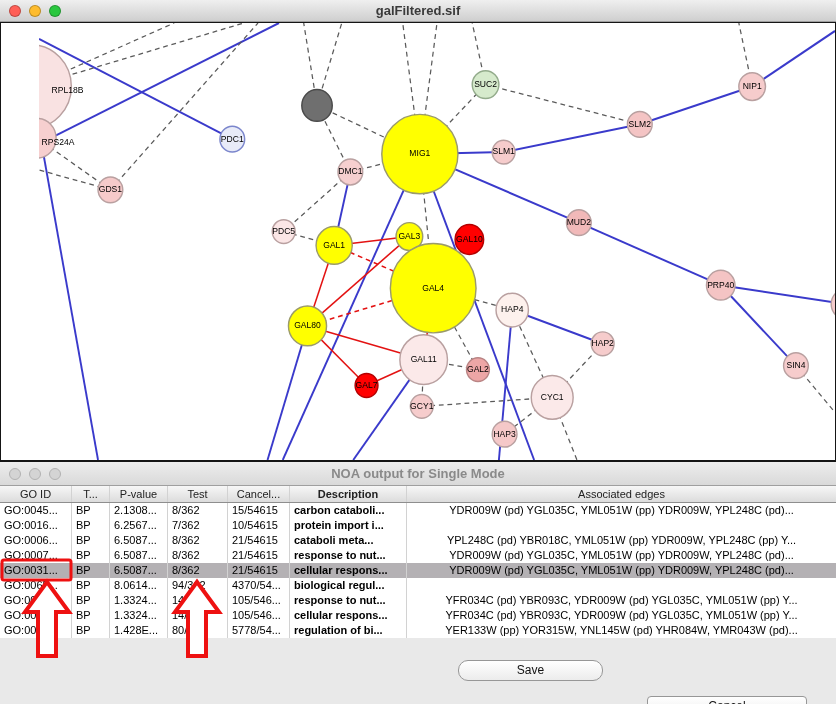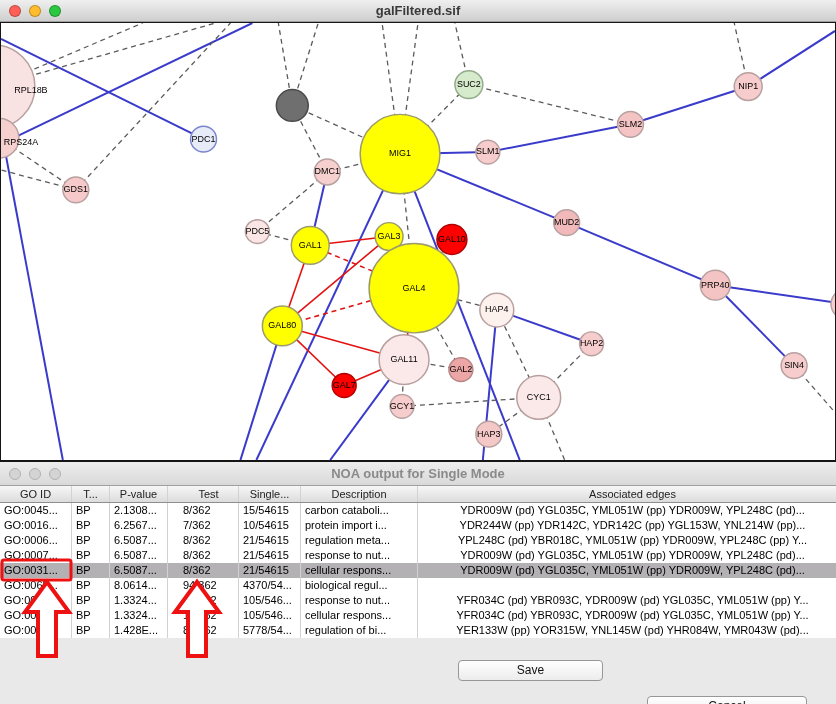--- a/index.html
+++ b/index.html
@@ -12,50 +12,50 @@
   .titlebar.bottom{height:23px;background:linear-gradient(#ededed,#d9d9d9);}
   .titlebar .title{font-size:13px;font-weight:bold;color:#3a3a3a;}
   .titlebar.bottom .title{color:#8a8a8a;}
   .lights{position:absolute;left:9px;top:0;height:100%;display:flex;align-items:center;gap:8px;}
   .light{width:12px;height:12px;border-radius:50%;box-sizing:border-box;border:1px solid rgba(0,0,0,.25);}
   .light.red{background:#ff5f57;}.light.yellow{background:#febc2e;}.light.green{background:#2ac73f;}
   .light.gray{background:#d4d4d4;border-color:#b2b2b2;}
 
   
   .canvas{width:836px;height:440px;box-sizing:border-box;background:#ffffff;
-    border:1px solid #151515;border-bottom:2px solid #151515;}
+    border:1px solid #151515;border-bottom:2px solid #151515;padding-left:38px;}
   .canvas svg{display:block;width:100%;height:100%;}
   .e-blue{stroke:#3a3acb;stroke-width:2;}
   .e-dash{stroke:#5a5a5a;stroke-width:1.3;stroke-dasharray:5 4;}
   .e-red{stroke:#e31212;stroke-width:1.6;}
   .e-reddash{stroke:#e31212;stroke-width:1.6;stroke-dasharray:5 4;}
   .node-label{font-family:"Liberation Sans",sans-serif;font-size:9px;fill:#000;
     text-anchor:middle;dominant-baseline:middle;}
 
   
   .thead{display:flex;height:16px;background:linear-gradient(#f7f7f7,#dcdcdc);
     border-bottom:1px solid #8e8e8e;}
   .thead .cell{text-align:center;color:#222;line-height:16px;}
   .trow{display:flex;height:15px;background:#fff;}
   .trow.selected{background:#b4b1b4;}
   .cell{box-sizing:border-box;padding:0 4px;overflow:hidden;white-space:nowrap;
     font-size:11px;line-height:15px;border-right:1px solid #d2d2d2;flex:none;}
   .cell:nth-child(1){width:72px;}
   .cell:nth-child(2){width:38px;}
   .cell:nth-child(3){width:58px;}
-  .cell:nth-child(4){width:60px;margin-left:11px;}
+  .cell:nth-child(4){width:60px;}
   .cell:nth-child(5){width:62px;}
-  .cell:nth-child(6){width:117px;}
+  .cell:nth-child(6){width:117px;font-weight:bold;}
   .cell:nth-child(7){width:429px;border-right:none;text-align:center;}
 
   
   .btn{position:absolute;height:21px;box-sizing:border-box;text-align:center;
     background:linear-gradient(#ffffff,#ececec);border:1px solid #979797;border-radius:4px;
     font-size:12px;line-height:19px;color:#111;}
-  .btn.save{left:458px;top:660px;width:145px;}
+  .btn.save{left:458px;top:660px;width:145px;border-radius:10px;}
   .btn.cancel{left:647px;top:696px;width:160px;}
 
   
   .annotations{position:absolute;left:0;top:0;width:836px;height:704px;
     pointer-events:none;z-index:99;}
 </style>
 </head>
 <body>
 
 <div>
@@ -196,50 +196,49 @@
       <span class="light gray"></span>
     </div>
     <span class="title">NOA output for Single Mode</span>
   </div>
   <div id="table">
     <div class="thead" id="thead">
         <div class="cell">GO ID</div>
         <div class="cell">T...</div>
         <div class="cell">P-value</div>
         <div class="cell">Test</div>
-        <div class="cell">Single...</div>
+        <div class="cell">Cancel...</div>
         <div class="cell">Description</div>
         <div class="cell">Associated edges</div>
       </div>
     <div id="tbody">
         <div class="trow">
           <div class="cell">GO:0045...</div>
           <div class="cell">BP</div>
           <div class="cell">2.1308...</div>
           <div class="cell">8/362</div>
           <div class="cell">15/54615</div>
           <div class="cell">carbon cataboli...</div>
           <div class="cell">YDR009W (pd) YGL035C, YML051W (pp) YDR009W, YPL248C (pd)...</div>
         </div>
         <div class="trow">
           <div class="cell">GO:0016...</div>
           <div class="cell">BP</div>
           <div class="cell">6.2567...</div>
           <div class="cell">7/362</div>
           <div class="cell">10/54615</div>
           <div class="cell">protein import i...</div>
-          <div class="cell">YDR244W (pp) YDR142C, YDR142C (pp) YGL153W, YNL214W (pp)...</div>
         </div>
         <div class="trow">
           <div class="cell">GO:0006...</div>
           <div class="cell">BP</div>
           <div class="cell">6.5087...</div>
           <div class="cell">8/362</div>
           <div class="cell">21/54615</div>
-          <div class="cell">regulation meta...</div>
+          <div class="cell">cataboli meta...</div>
           <div class="cell">YPL248C (pd) YBR018C, YML051W (pp) YDR009W, YPL248C (pp) Y...</div>
         </div>
         <div class="trow">
           <div class="cell">GO:0007...</div>
           <div class="cell">BP</div>
           <div class="cell">6.5087...</div>
           <div class="cell">8/362</div>
           <div class="cell">21/54615</div>
           <div class="cell">response to nut...</div>
           <div class="cell">YDR009W (pd) YGL035C, YML051W (pp) YDR009W, YPL248C (pd)...</div>

